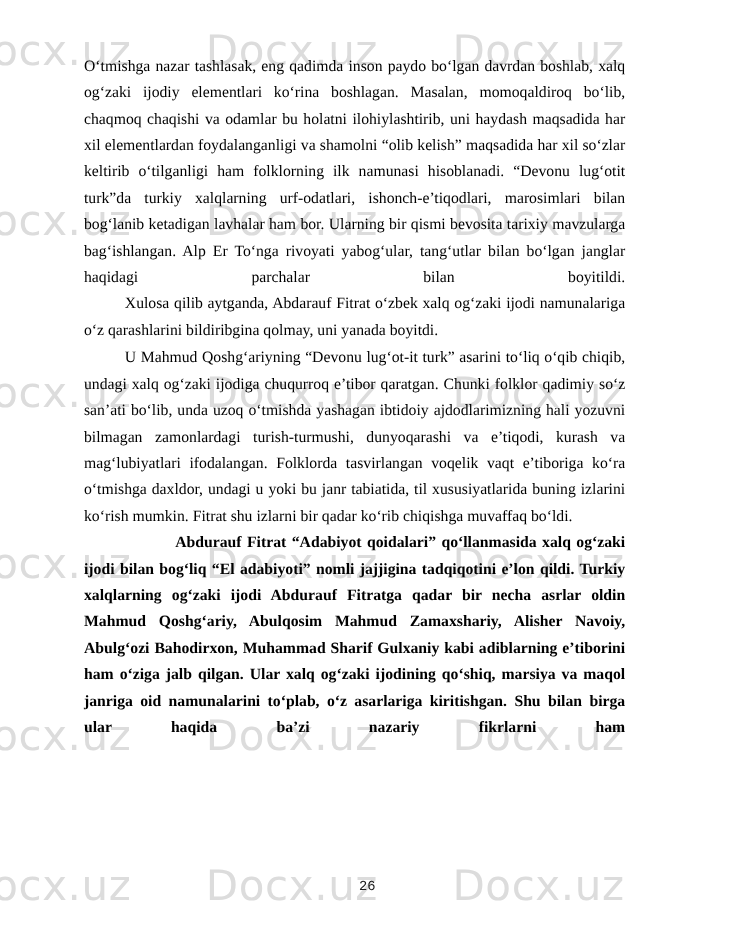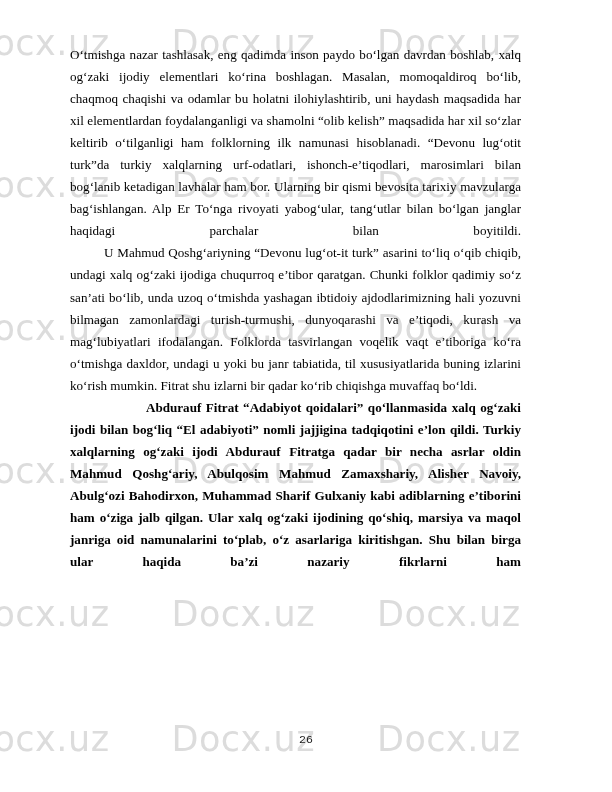--- a/index.html
+++ b/index.html
@@ -122,18 +122,19 @@
     <div class="wm-row" style="top: 722px;">
       <span class="wm-text" style="color: rgb(220, 220, 220);">Docx.uz</span>
       <span class="wm-text" style="color: rgb(220, 220, 220);">Docx.uz</span>
       <span class="wm-text" style="color: rgb(220, 220, 220);">Docx.uz</span>
     </div>
   </div>
 
 <div id="page-content">
   <div class="doc-body">
     <p class="para indent-none justify-all">O‘tmishga nazar tashlasak, eng qadimda inson paydo bo‘lgan davrdan boshlab, xalq og‘zaki ijodiy elementlari ko‘rina boshlagan. Masalan, momoqaldiroq bo‘lib, chaqmoq chaqishi va odamlar bu holatni ilohiylashtirib, uni haydash maqsadida har xil elementlardan foydalanganligi va shamolni “olib kelish” maqsadida har xil so‘zlar keltirib o‘tilganligi ham folklorning ilk namunasi hisoblanadi. “Devonu lug‘otit turk”da turkiy xalqlarning urf-odatlari, ishonch-e’tiqodlari, marosimlari bilan bog‘lanib ketadigan lavhalar ham bor. Ularning bir qismi bevosita tarixiy mavzularga bag‘ishlangan.  Alp Er To‘nga rivoyati yabog‘ular, tang‘utlar bilan bo‘lgan janglar haqidagi parchalar bilan boyitildi.</p>
+    <p class="para indent-sm">Xulosa qilib aytganda, Abdarauf Fitrat o‘zbek xalq og‘zaki ijodi namunalariga o‘z qarashlarini bildiribgina qolmay,  uni yanada boyitdi.</p>
     <p class="para indent-sm">U Mahmud Qoshg‘ariyning “Devonu lug‘ot-it turk” asarini to‘liq o‘qib chiqib, undagi xalq og‘zaki ijodiga chuqurroq e’tibor  qaratgan. Chunki folklor qadimiy so‘z san’ati bo‘lib, unda uzoq o‘tmishda yashagan ibtidoiy ajdodlarimizning hali yozuvni bilmagan zamonlardagi turish-turmushi, dunyoqarashi va e’tiqodi, kurash va mag‘lubiyatlari ifodalangan. Folklorda tasvirlangan voqelik vaqt e’tiboriga ko‘ra o‘tmishga daxldor,  undagi u yoki bu janr tabiatida, til xususiyatlarida buning izlarini ko‘rish mumkin. Fitrat shu izlarni bir qadar ko‘rib chiqishga muvaffaq bo‘ldi.</p>
     <p class="para indent-lg justify-all">Abdurauf Fitrat “Adabiyot qoidalari” qo‘llanmasida xalq og‘zaki ijodi bilan bog‘liq “El adabiyoti” nomli jajjigina tadqiqotini e’lon qildi. Turkiy xalqlarning og‘zaki ijodi Abdurauf Fitratga qadar bir necha asrlar oldin Mahmud Qoshg‘ariy, Abulqosim Mahmud Zamaxshariy, Alisher Navoiy, Abulg‘ozi Bahodirxon, Muhammad Sharif Gulxaniy kabi adiblarning e’tiborini ham o‘ziga jalb qilgan. Ular xalq og‘zaki ijodining qo‘shiq, marsiya va maqol janriga oid namunalarini to‘plab, o‘z asarlariga kiritishgan. Shu bilan birga ular haqida ba’zi nazariy fikrlarni ham</p>
   </div>
 </div>
 
 <div id="page-number">26</div>
 
 </body></html>

